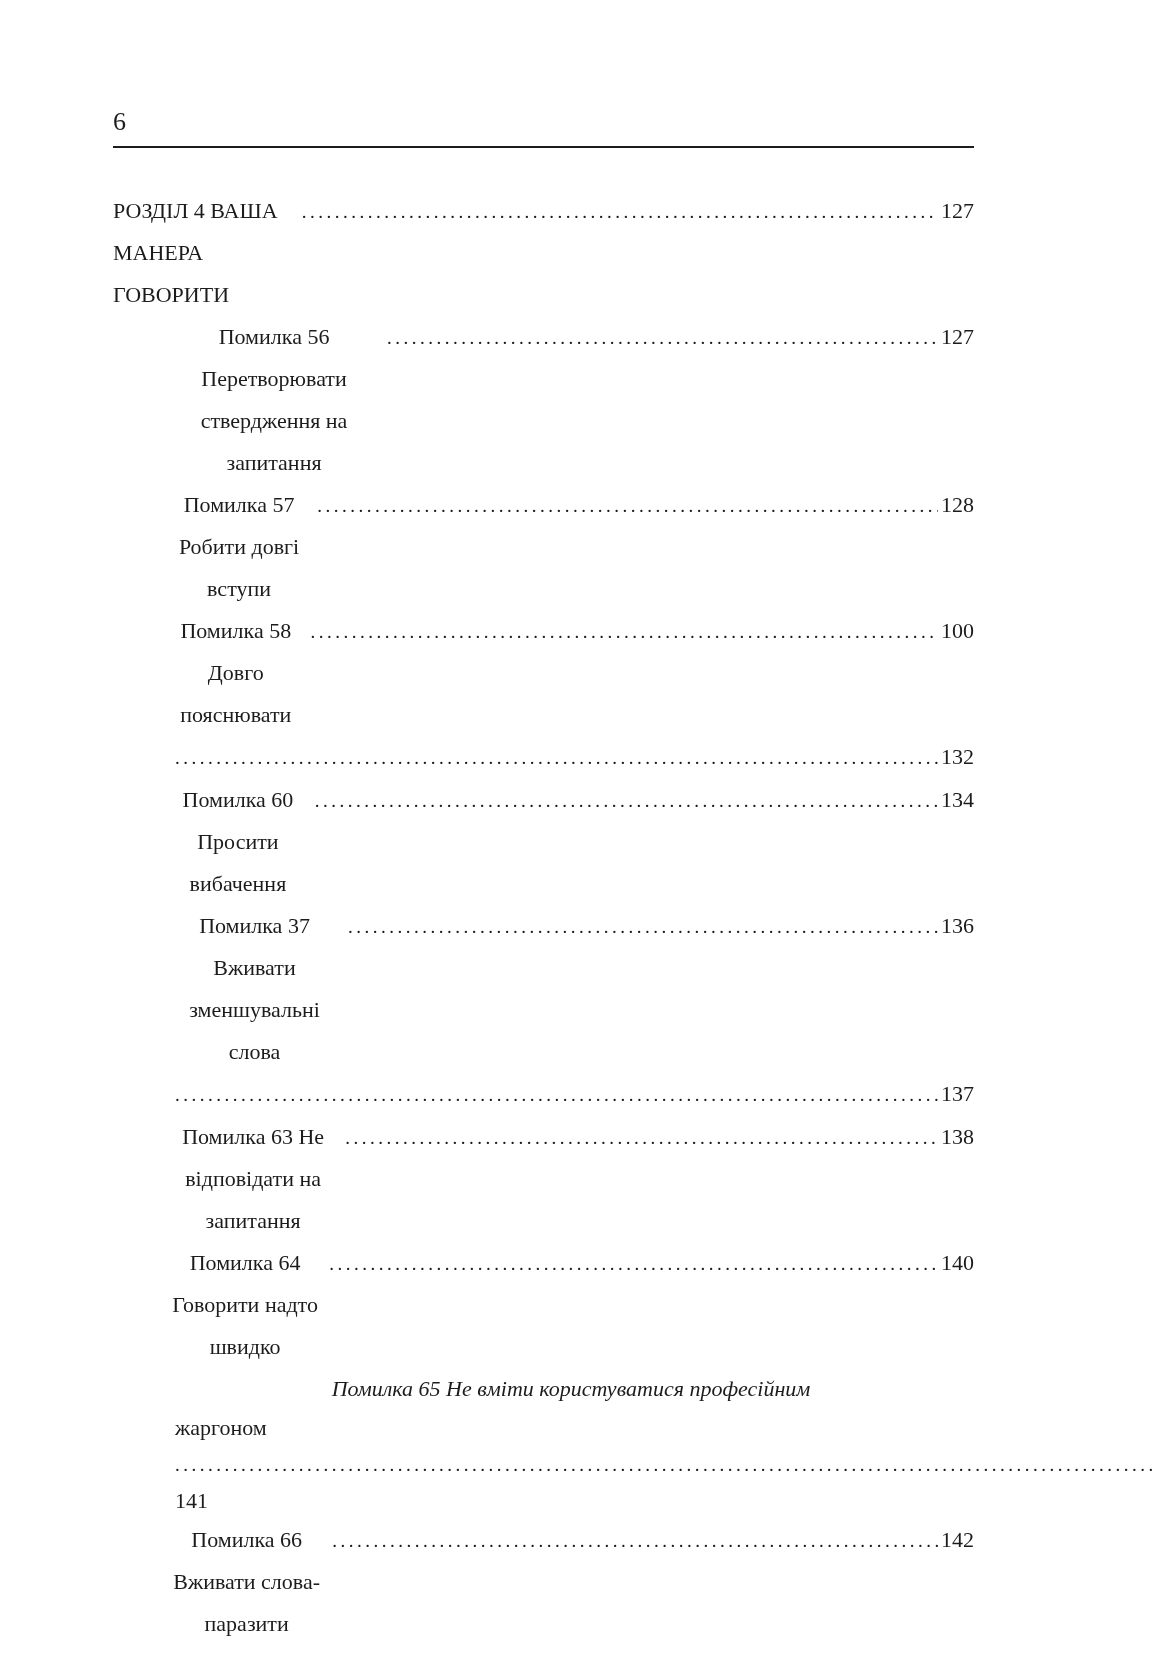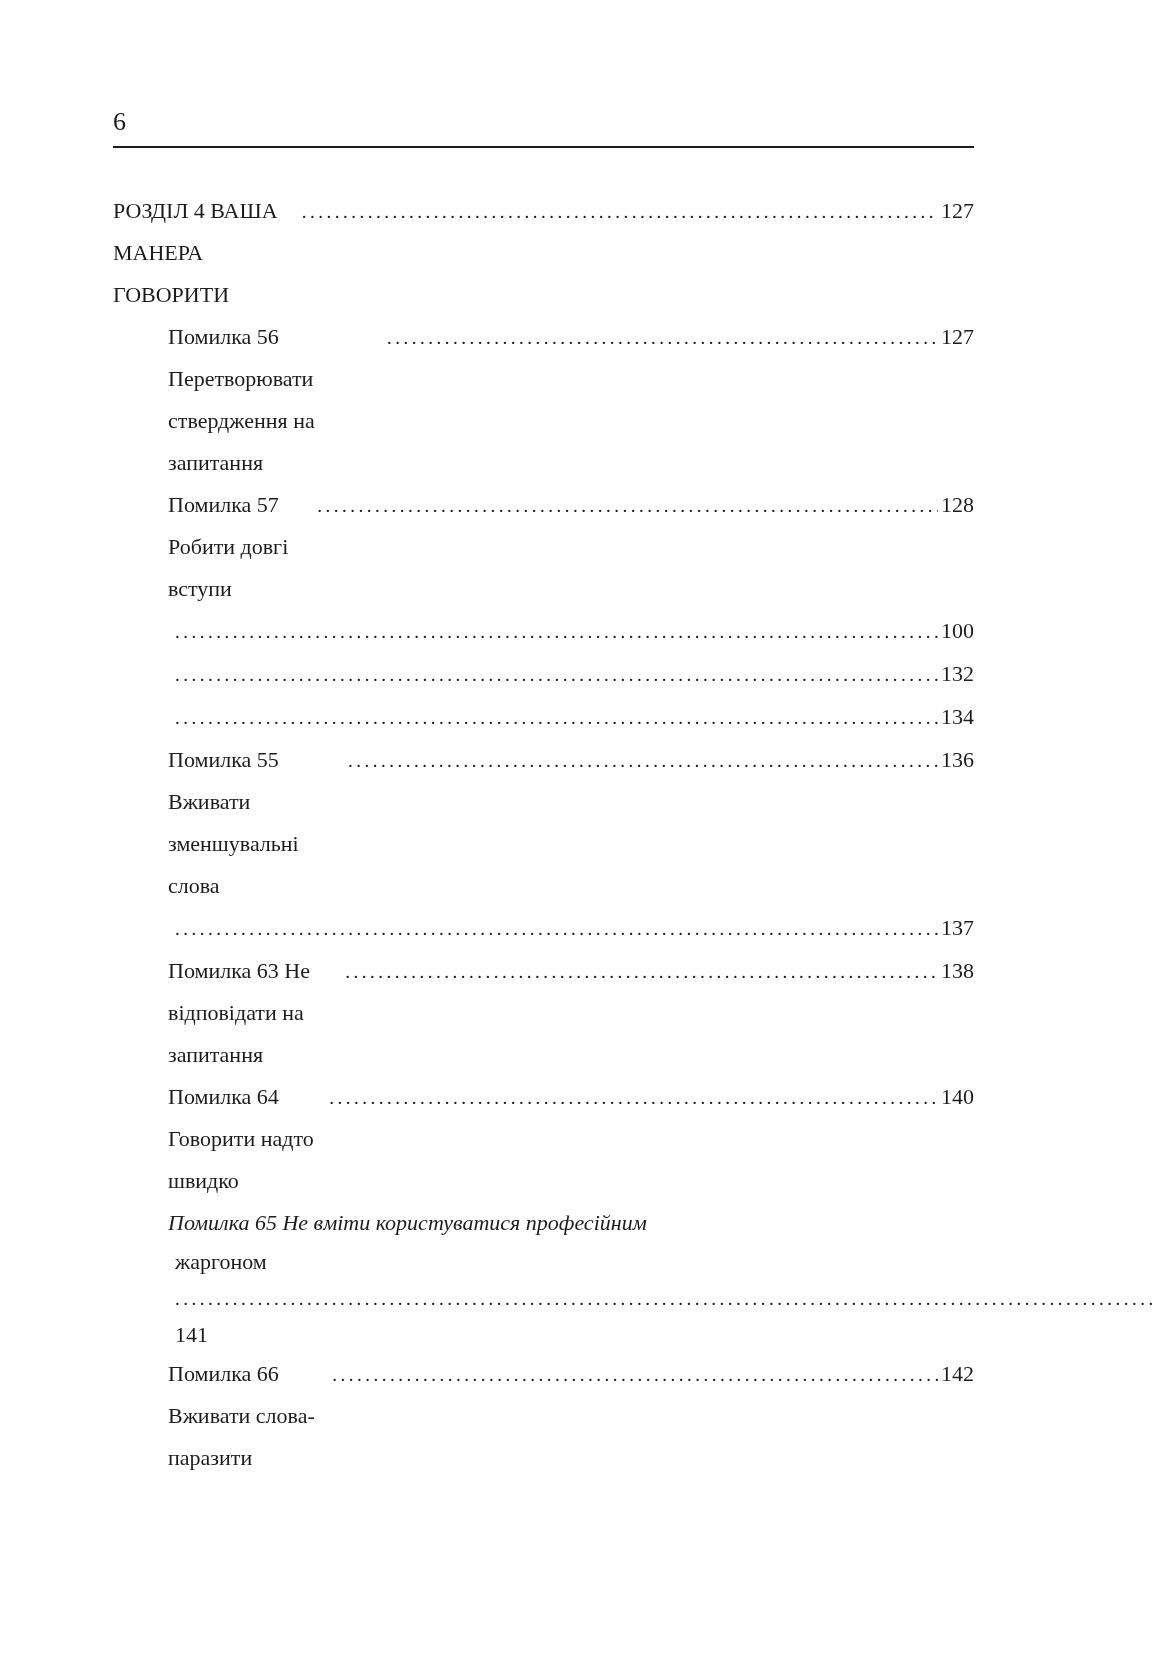--- a/index.html
+++ b/index.html
@@ -20,21 +20,21 @@
   }
   .rule {
     border: none;
     border-top: 2px solid #1c1c1c;
     margin-top: 8px;
   }
   .toc {
     margin-top: 42px;
     font-size: 22px;
   }
-  .row.entry { padding-left: 55px; }
+  .row.entry { padding-left: 55px; text-align: center; }
   .line {
     display: flex;
     align-items: baseline;
     line-height: 42px;
   }
   .first-line {
     display: block;
     line-height: 42px;
     font-style: italic;
   }
@@ -84,42 +84,44 @@
     <div class="row entry">
       <div class="line">
         <span class="txt">Помилка 57 Робити довгі вступи</span>
         <span class="leader"></span>
         <span class="pagenum">128</span>
       </div>
     </div>
 
     <div class="row entry">
       <div class="line">
+        <span class="txt">Помилка 58 Довго пояснювати</span>
         <span class="leader"></span>
         <span class="pagenum">100</span>
       </div>
     </div>
 
     <div class="row entry">
       <div class="line">
         <span class="leader"></span>
         <span class="pagenum">132</span>
       </div>
     </div>
 
     <div class="row entry">
       <div class="line">
+        <span class="txt">Помилка 60 Просити вибачення</span>
         <span class="leader"></span>
         <span class="pagenum">134</span>
       </div>
     </div>
 
     <div class="row entry">
       <div class="line">
-        <span class="txt">Помилка 55 Вживати зменшувальні слова</span>
+        <span class="txt">Помилка 37 Вживати зменшувальні слова</span>
         <span class="leader"></span>
         <span class="pagenum">136</span>
       </div>
     </div>
 
     <div class="row entry">
       <div class="line">
         <span class="leader"></span>
         <span class="pagenum">137</span>
       </div>

